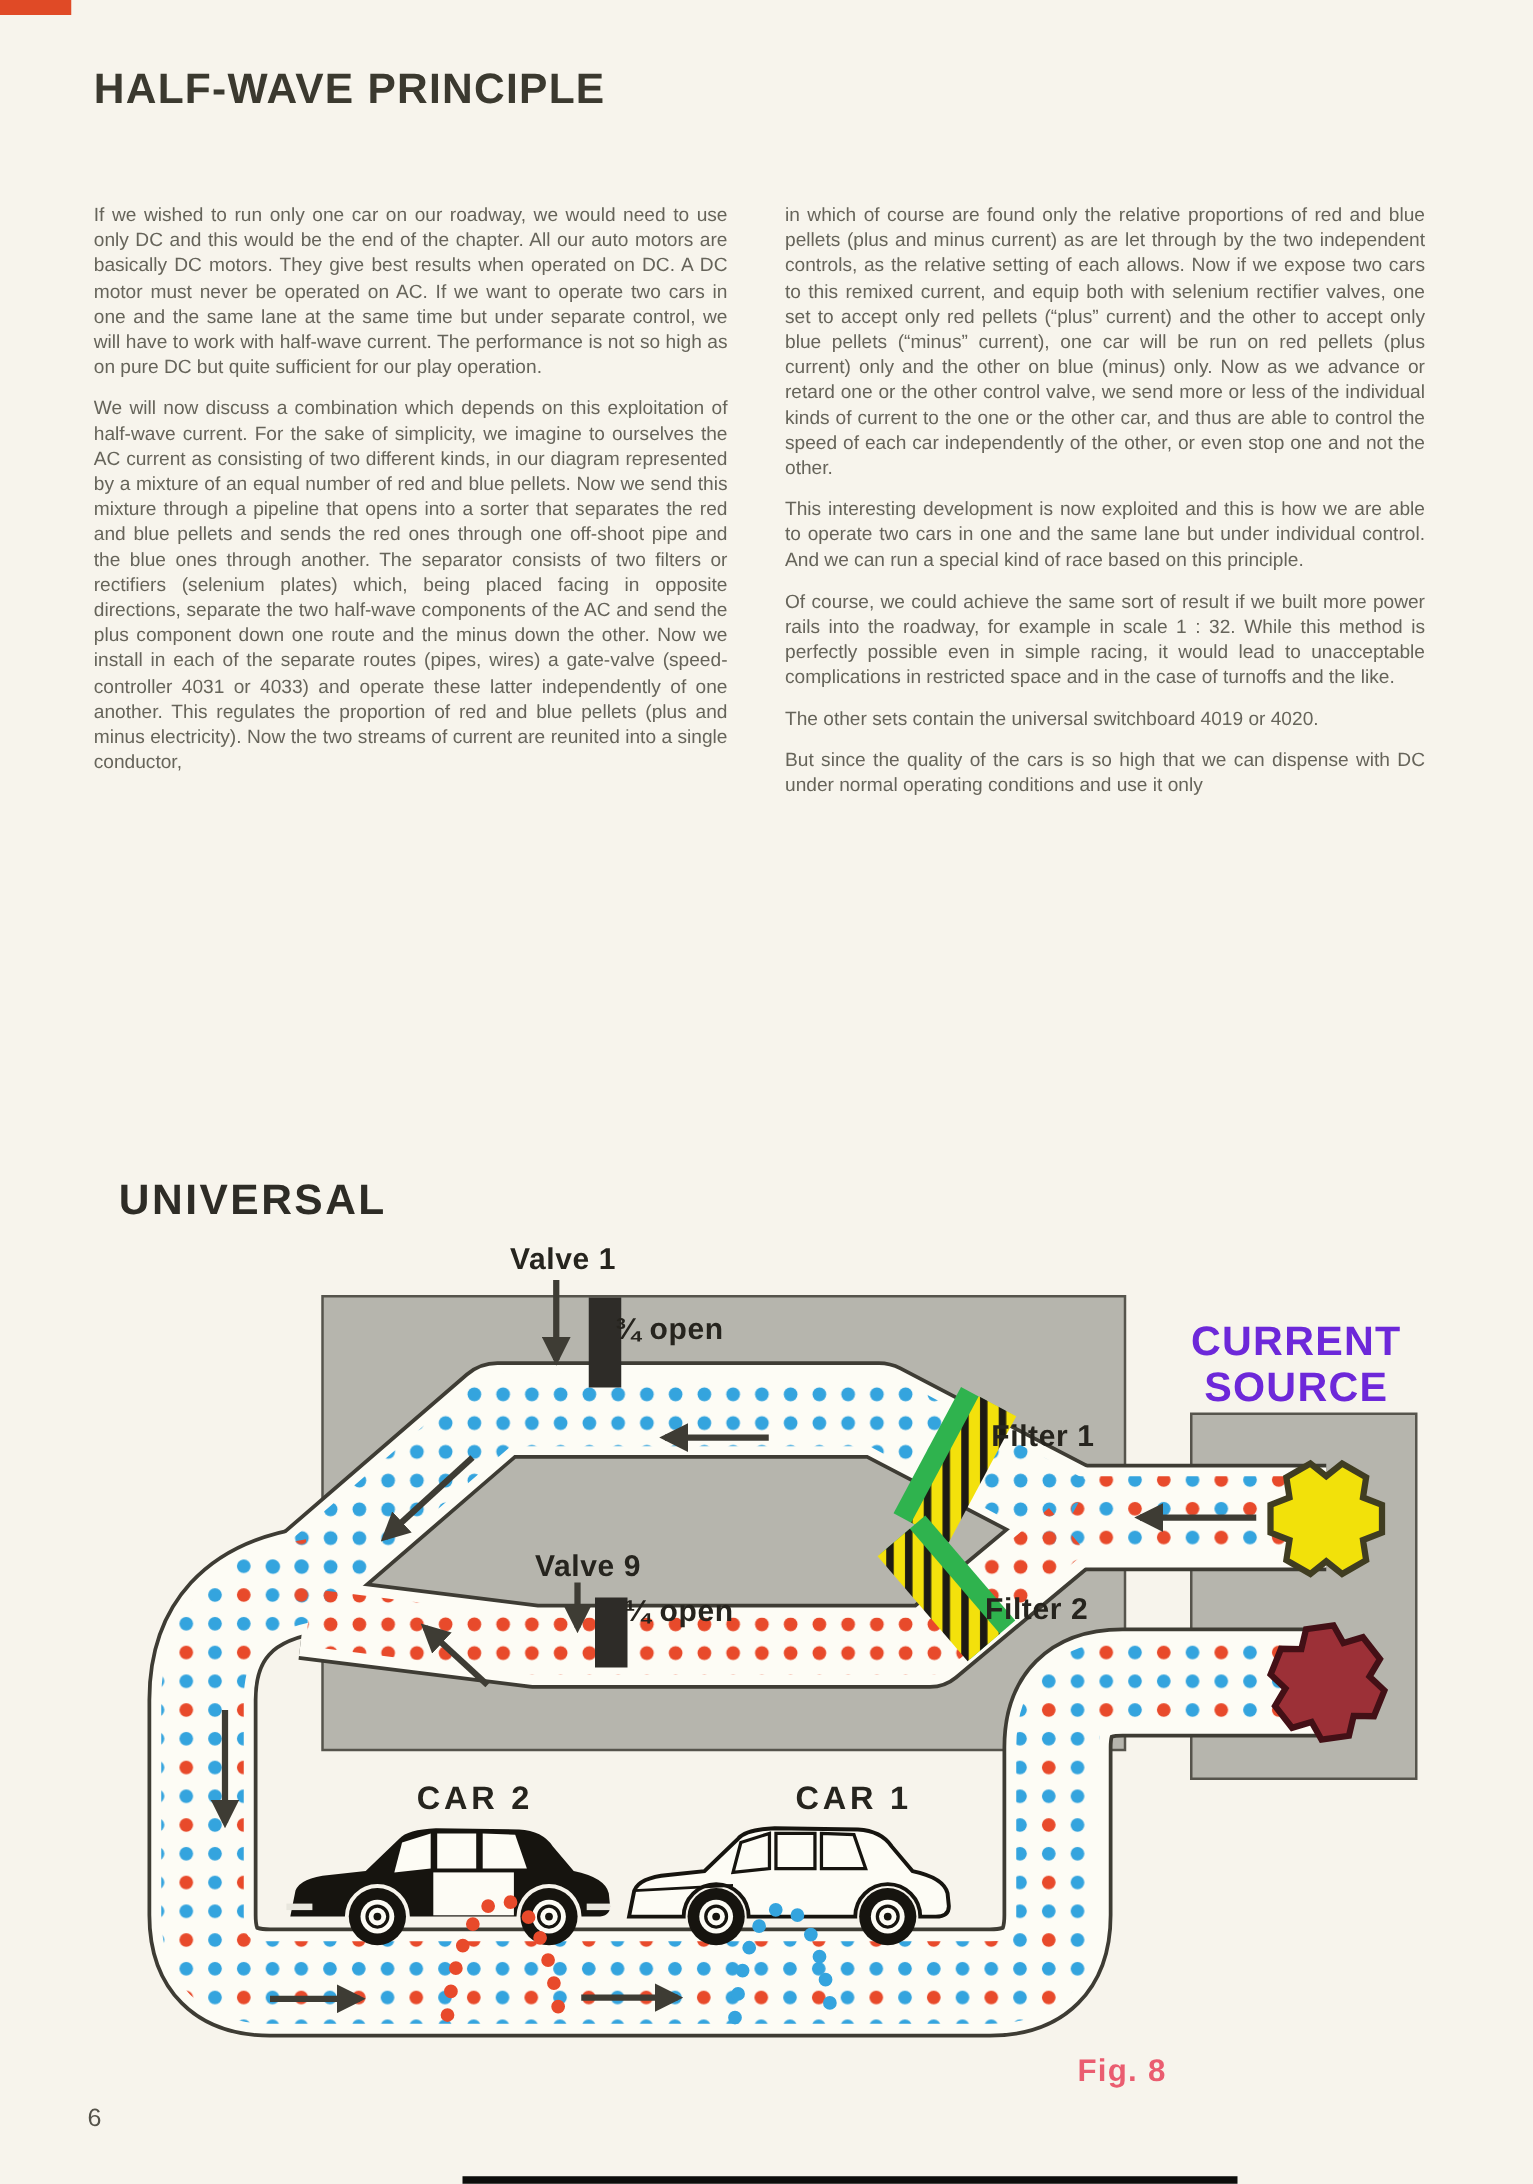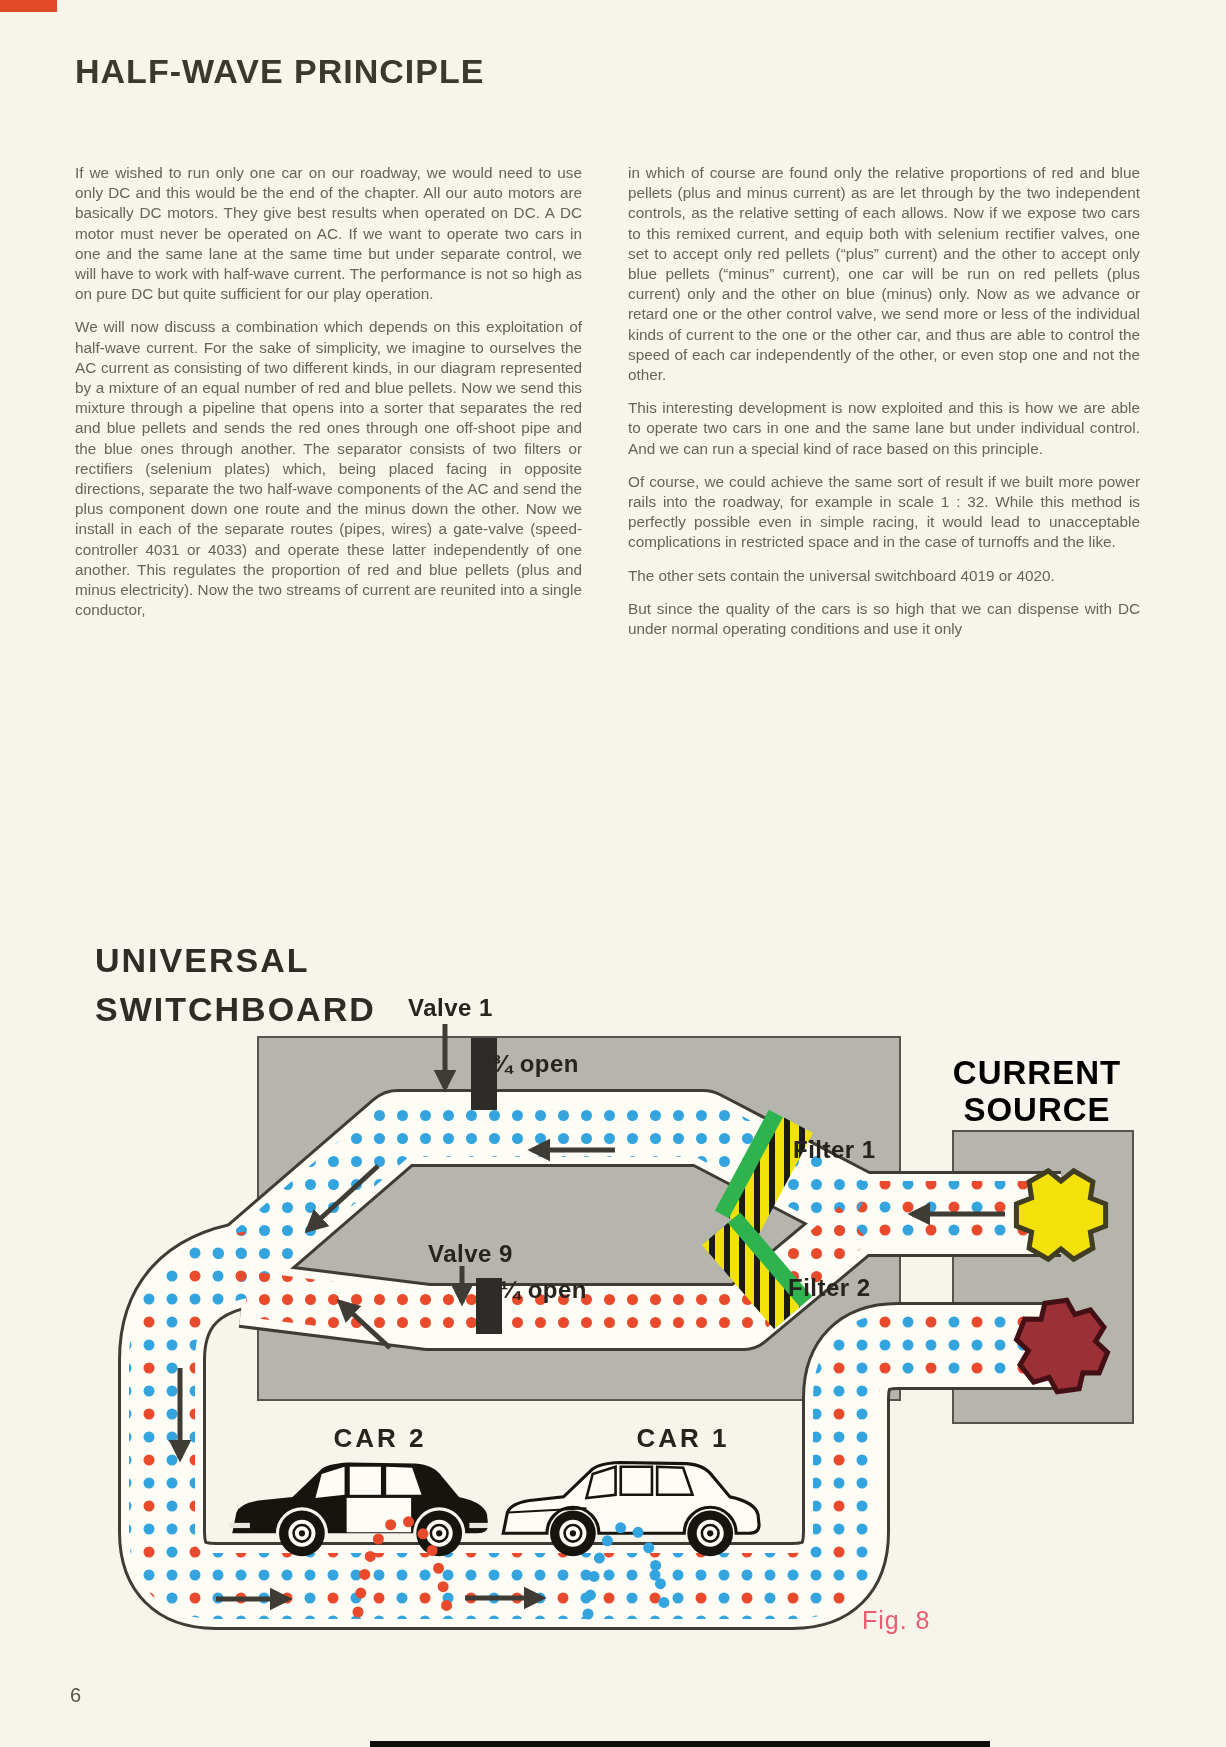--- a/index.html
+++ b/index.html
@@ -17,32 +17,32 @@
               letter-spacing:1px;}
   .col{position:absolute;top:163px;width:507px;color:var(--ink);font-size:15.3px;
        line-height:20.2px;text-align:justify;}
   .col p{margin:0 0 13px 0;}
   #colL{left:75px;}
   #colR{left:628px;width:512px;}
   .dlabel{position:absolute;font-weight:bold;color:var(--label);white-space:nowrap;}
   #sb-label{left:95px;top:936px;font-size:34px;line-height:49px;letter-spacing:2px;color:#2e2c26;}
   #sb-label .l3{padding-left:112px;}
   #cs-label{left:940px;top:1054px;width:194px;text-align:center;font-size:33px;
-            line-height:37px;letter-spacing:1px;color:#000000;}
+            line-height:37px;letter-spacing:1px;color:#6d28d9;}
   .small-lb{font-size:24px;letter-spacing:.5px;}
   #valve1-lb{left:408px;top:994px;}
   #valve1-st{left:492px;top:1050px;}
   #valve2-lb{left:428px;top:1240px;}
   #valve2-st{left:500px;top:1276px;}
   #filter1-lb{left:793px;top:1136px;}
   #filter2-lb{left:776px;top:1274px;padding-left:12px;}
   .car-lb{width:170px;text-align:center;font-size:26px;letter-spacing:3px;}
   #car2-lb{left:295px;top:1423px;}
   #car1-lb{left:598px;top:1423px;}
-  #fig8{left:862px;top:1606px;font-size:25px;color:var(--fig_pink);font-weight:normal;
+  #fig8{left:862px;top:1643px;font-size:25px;color:var(--fig_pink);font-weight:bold;
         letter-spacing:1px;position:absolute;}
   #page-num{left:70px;top:1684px;font-size:20px;color:#55534a;position:absolute;}
   #bottom-bar{left:370px;top:1741px;width:620px;height:6px;background:#0d0d0b;position:absolute;}
   
   .f-gray{fill:var(--panel_gray);stroke:#56544c;stroke-width:2;}
   .s-outline{stroke:var(--pipe_line);fill:none;}
   .s-white{stroke:#fdfcf5;fill:none;}
   .dot-b{fill:var(--pellet_blue);}
   .dot-r{fill:var(--pellet_red);}
   .s-green{stroke:var(--filter_green);fill:none;}
@@ -207,21 +207,20 @@
   </g>
 
   <g>
     <path d="M358,1612 C372,1492 432,1487 448,1616" fill="none" stroke="var(--pellet_red)" stroke-width="11" stroke-linecap="round" stroke-dasharray="0 19"></path>
     <path d="M588,1614 C600,1498 652,1496 666,1618" fill="none" stroke="var(--pellet_blue)" stroke-width="11" stroke-linecap="round" stroke-dasharray="0 19"></path>
   </g>
 </svg>
 
 <div id="sb-label" class="dlabel">
   <div>UNIVERSAL</div>
-  <div>SWITCHBOARD</div>
 </div>
 
 <div id="cs-label" class="dlabel">
   <div>CURRENT</div>
   <div>SOURCE</div>
 </div>
 
 <div id="valve1-lb" class="dlabel small-lb">Valve 1</div>
 <div id="valve1-st" class="dlabel small-lb">¾ open</div>
 <div id="valve2-lb" class="dlabel small-lb">Valve 9</div>

